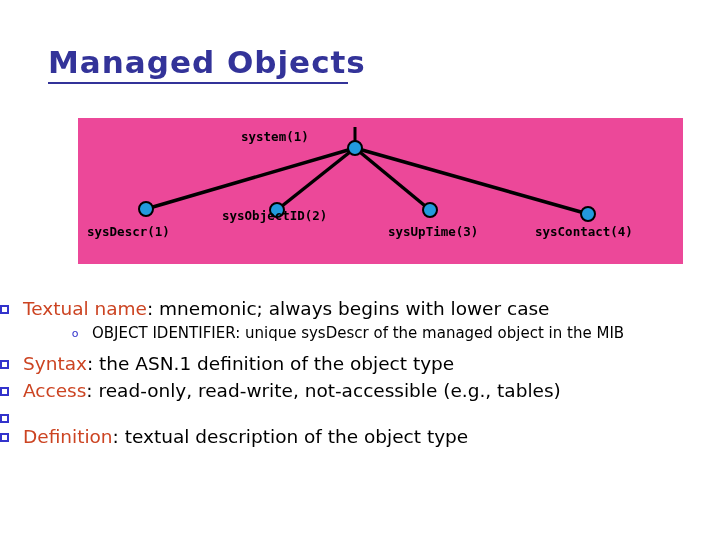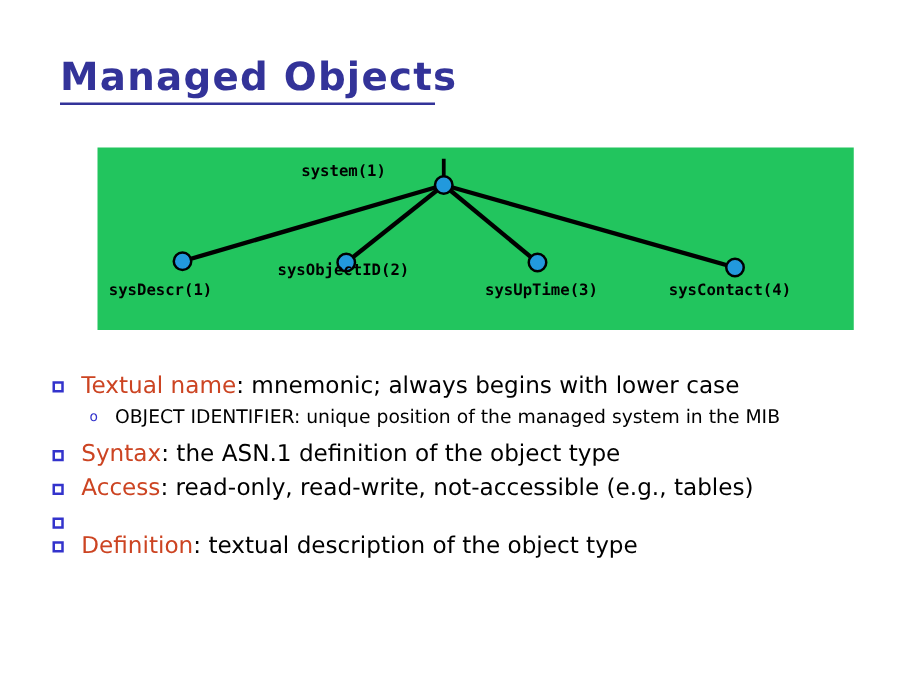--- a/index.html
+++ b/index.html
@@ -44,21 +44,21 @@
     background: #333399;
   }
 
   
   #diagram-panel {
     position: absolute;
     left: 78px;
     top: 118px;
     width: 605px;
     height: 146px;
-    background: #22c55e;
+    background: #ec4899;
   }
   #diagram-svg {
     position: absolute;
     left: 0; top: 0;
     width: 605px;
     height: 146px;
     display: block;
   }
   .node-label {
     position: absolute;
@@ -76,21 +76,21 @@
     left: 0;
     top: 296px;
     width: 720px;
   }
   .bullet-row {
     position: relative;
     display: flex;
     align-items: flex-start;
     margin-bottom: 1px;
   }
-  .bullet-row.level1 { padding-left: 42px; }
+  .bullet-row.level1 { }
   .bullet-row.level2 { padding-left: 68px; }
 
   .marker-sq {
     flex: 0 0 auto;
     width: 9px;
     height: 9px;
     border: 2px solid #3333cc;
     margin-top: 9px;
     margin-right: 14px;
     box-sizing: border-box;
@@ -164,21 +164,21 @@
 
   <div id="bullet-list">
 
     <div class="bullet-row level1">
       <span class="marker-sq"></span>
       <span class="bullet-text"><span class="kw">Textual name</span><span>: </span><span>mnemonic; always begins with lower case</span></span>
     </div>
 
     <div class="bullet-row level2">
       <span class="marker-o">o</span>
-      <span class="bullet-text"><span>OBJECT IDENTIFIER: unique position of the managed system in the MIB</span></span>
+      <span class="bullet-text"><span>OBJECT IDENTIFIER: unique sysDescr of the managed object in the MIB</span></span>
     </div>
 
     <div class="bullet-row level1" style="margin-top:7px;text-align:right;">
       <span class="marker-sq"></span>
       <span class="bullet-text"><span class="kw">Syntax</span><span>: </span><span>the ASN.1 definition of the object type</span></span>
     </div>
 
     <div class="bullet-row level1">
       <span class="marker-sq"></span>
       <span class="bullet-text"><span class="kw">Access</span><span>: </span><span>read-only, read-write, not-accessible (e.g., tables)</span></span>

